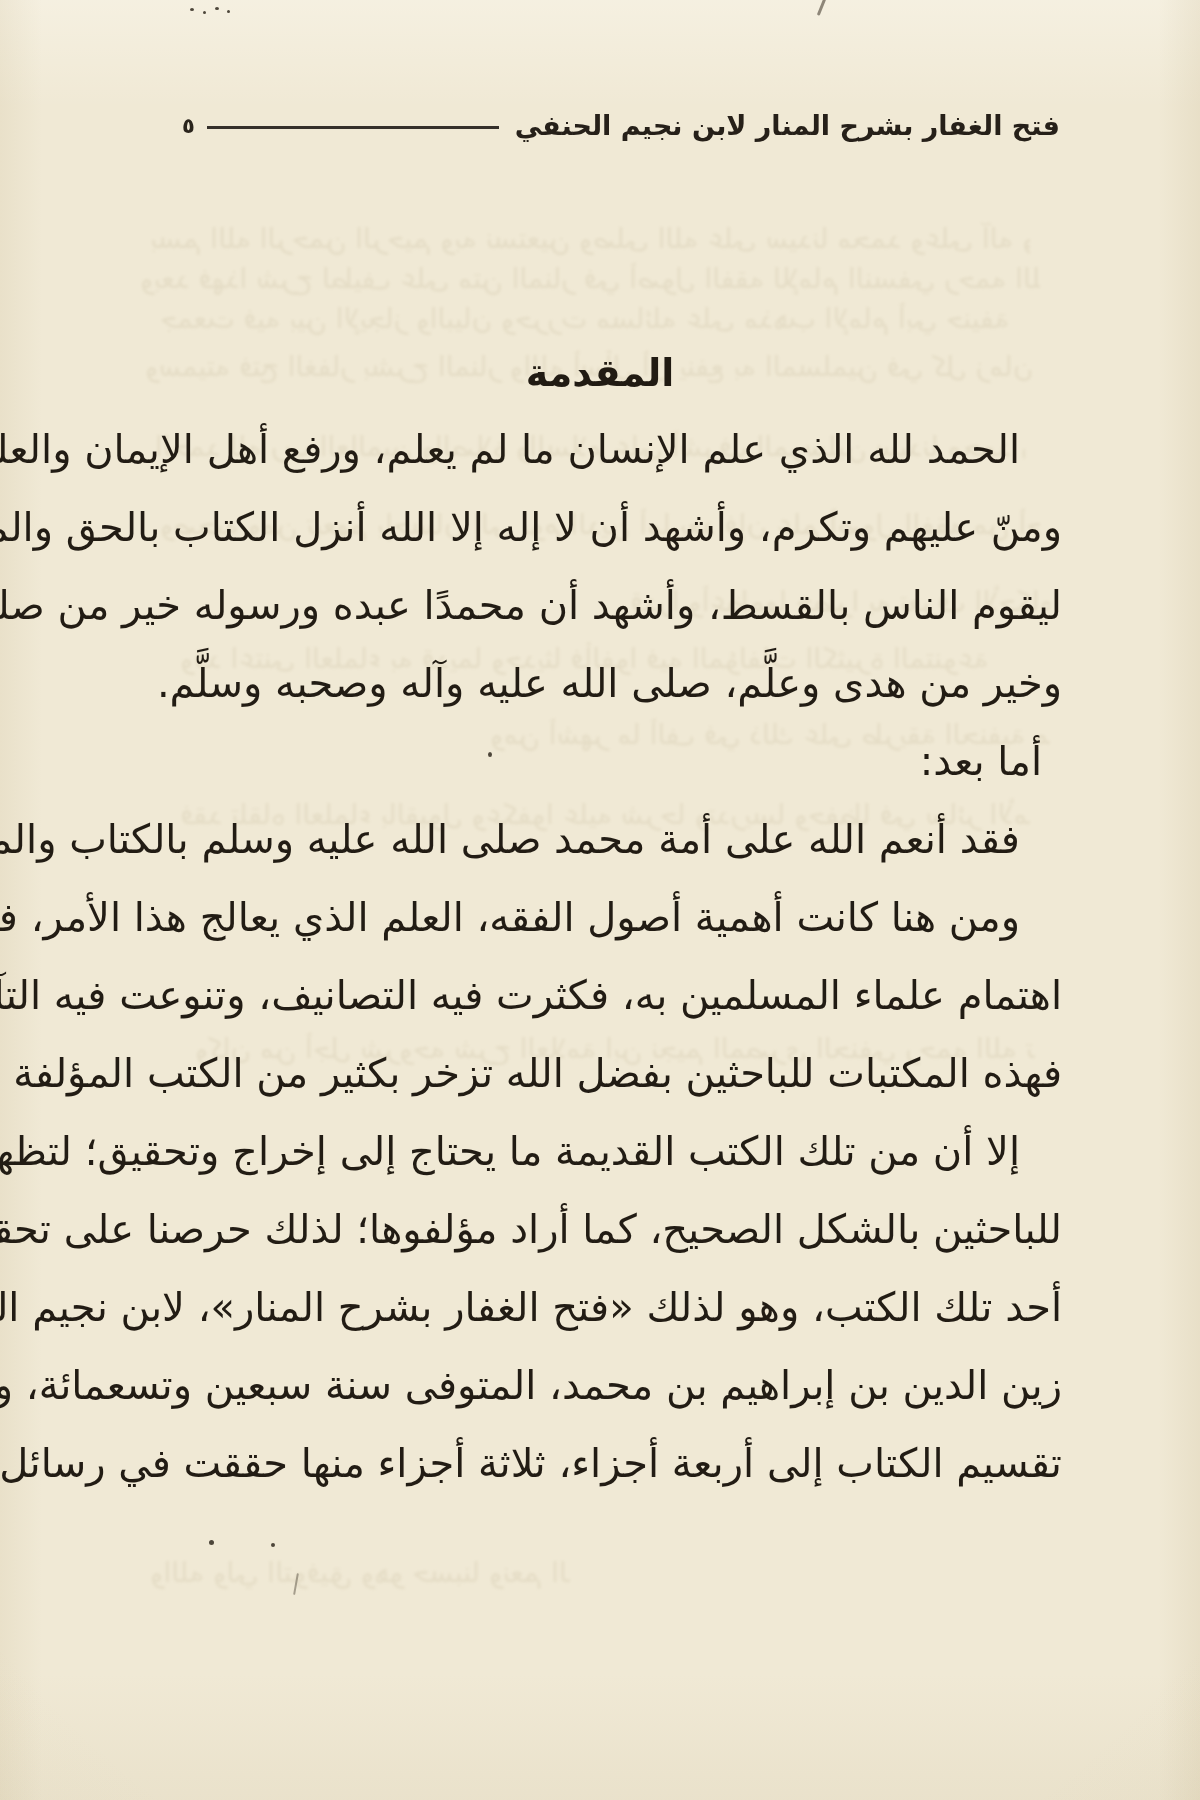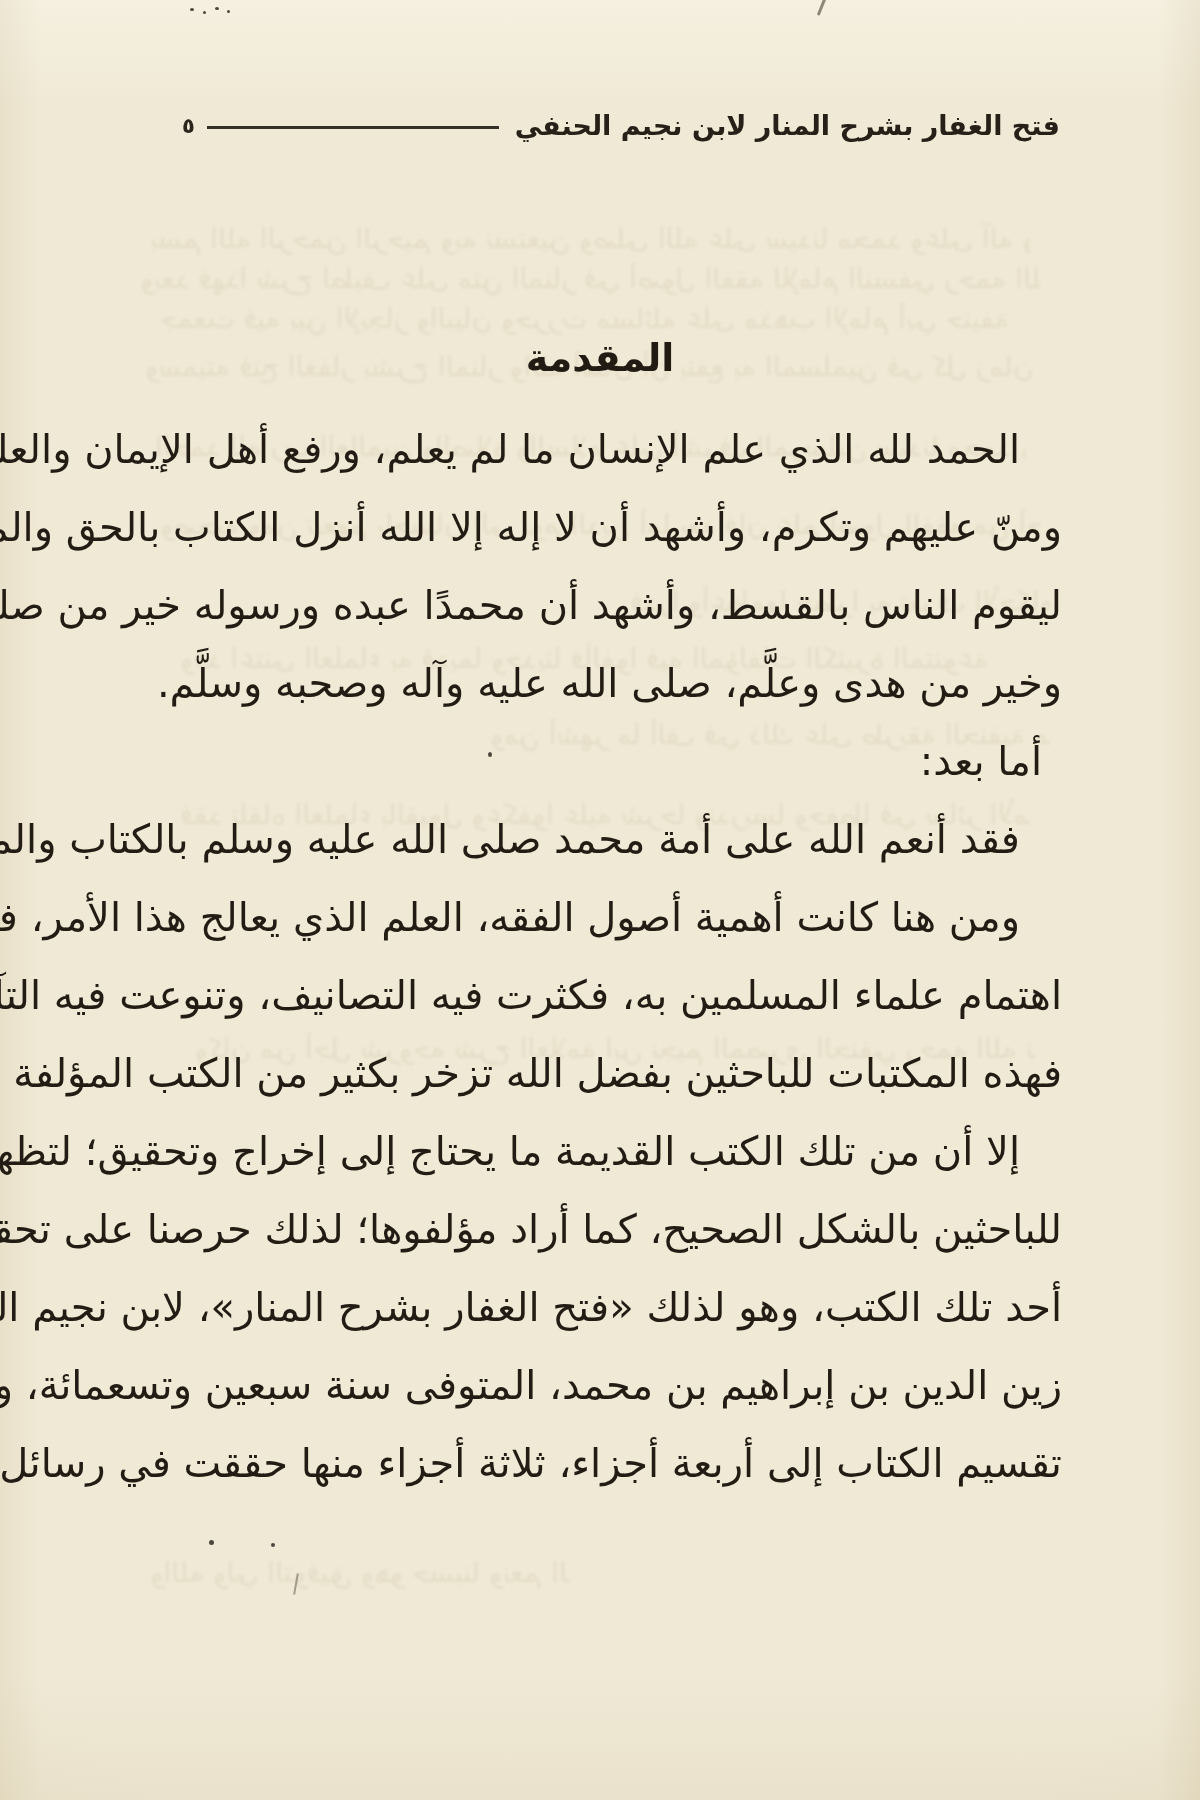--- a/index.html
+++ b/index.html
@@ -56,21 +56,21 @@
     flex:1;height:3px;background:#35302a;
     margin:4px 16px 0 12px;
   }
   .page-number{
     font-size:21px;color:#2a241c;padding-left:52px;
     font-weight:bold;
   }
 
   
   .section-title{
-    position:absolute;top:336px;right:0;left:0;margin:0;
+    position:absolute;top:336px;right:0;left:0;margin:15px;
     text-align:center;
     font-size:38px;font-weight:bold;color:#211b13;
   }
 
   
   .body-text{
     position:absolute;top:410px;right:138px;left:136px;
     font-size:40px;line-height:78px;color:#221c14;
   }
   .line{

